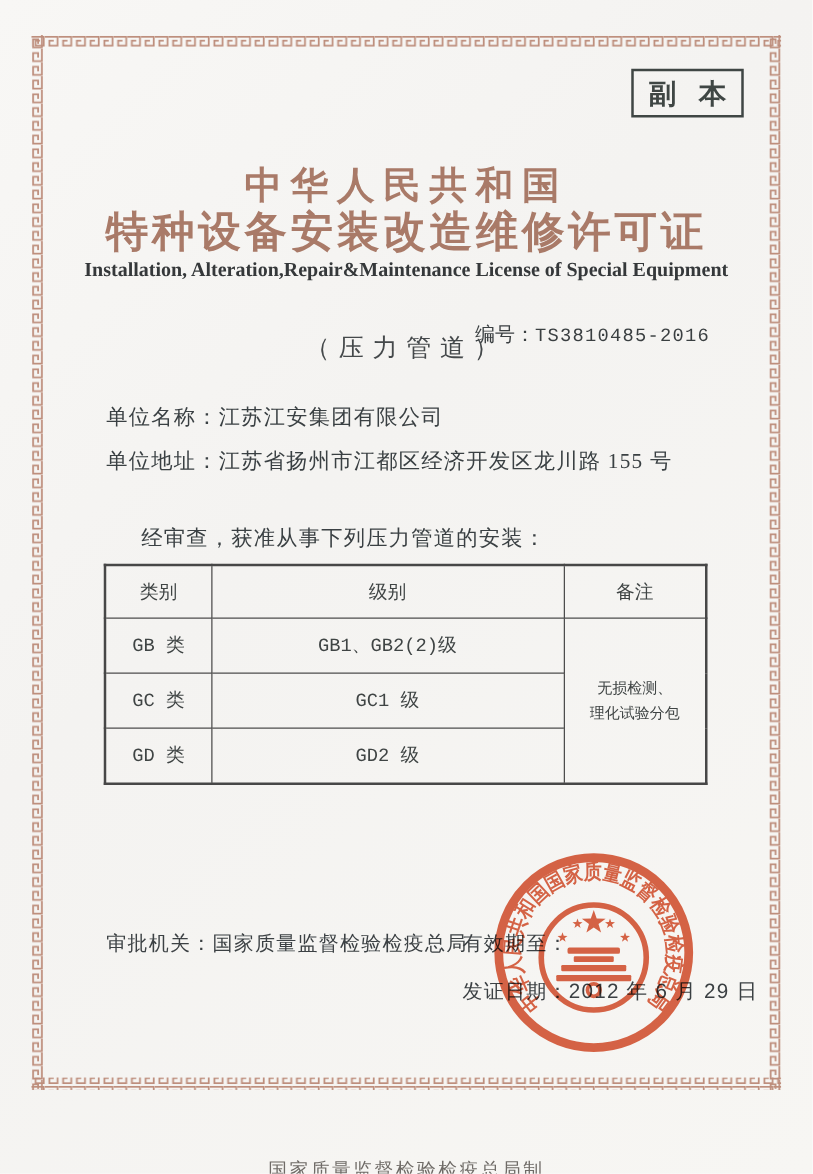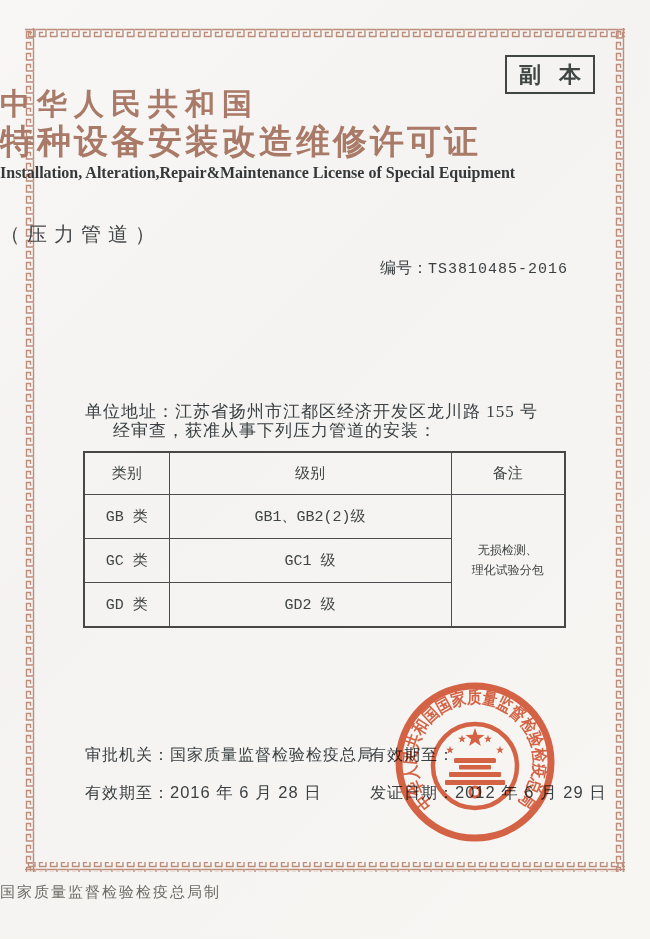--- a/index.html
+++ b/index.html
@@ -7,21 +7,21 @@
     width:650px;height:939px;position:relative;overflow:hidden;
     background:#fbfafa;
     font-family:"Liberation Serif","DejaVu Serif",serif;
     color:#3c4144;
   }
   .paper{
     position:absolute;left:0;top:0;width:650px;height:939px;
     background:linear-gradient(135deg,#f8f7f5 0%,#f4f3f1 40%,#f7f6f3 100%);
   }
   .abs{position:absolute;}
-  .center{left:0;right:0;}
+  .center{left:0;right:0;text-align:center;margin-top:44px;}
   
   #frame-svg{position:absolute;left:25px;top:28px;width:600px;height:844px;}
   
   .badge{
     left:505px;top:55px;width:86px;height:35px;
     border:2.5px solid #3f4644;display:flex;align-items:center;justify-content:center;
     font-size:22px;font-weight:bold;color:#3f4644;letter-spacing:6px;
     font-family:"Liberation Sans","DejaVu Sans",sans-serif;
     text-indent:6px;
   }
@@ -85,21 +85,24 @@
 
   <div class="abs center title-cn1">中华人民共和国</div>
   <div class="abs center title-cn2">特种设备安装改造维修许可证</div>
   <div class="abs center title-en1">Installation, Alteration,Repair&amp;Maintenance License of Special Equipment</div>
   <div class="abs center subtitle">（压力管道）</div>
 
   <div class="abs license-line">
     <span>编号：</span><span class="license-no">TS3810485-2016</span>
   </div>
 
-  <div class="abs field-line" style="top:357px;margin-top:43px;">
+  <div class="abs field-line" style="top:322px;">
+    <span>单位名称：</span><span>江苏江安集团有限公司</span>
+  </div>
+  <div class="abs field-line" style="top:357px;">
     <span>单位地址：</span><span>江苏省扬州市江都区经济开发区龙川路 155 号</span>
   </div>
 
   <div class="abs note-line">经审查，获准从事下列压力管道的安装：</div>
 
   <table class="lic">
     <colgroup>
         <col style="width:85px">
         <col style="width:282px">
         <col style="width:114px">
@@ -128,23 +131,20 @@
     </tr>
   </tbody>
     </table>
 
   <div class="abs footer-label" style="left:85px;top:745px;">
     <span>审批机关：</span><span>国家质量监督检验检疫总局</span>
   </div>
   <div class="abs footer-label" style="left:370px;top:745px;">
     <span>有效期至：</span>
   </div>
-  <div class="abs footer-label" style="left:85px;top:782px;">
-    <span>有效期至：</span><span class="val-sans">2016 年 6 月 28 日</span>
-  </div>
   <div class="abs footer-label" style="left:370px;top:782px;">
     <span>发证日期：</span><span class="val-sans">2012 年 6 月 29 日</span>
   </div>
 
   <div class="abs center made-by">国家质量监督检验检疫总局制</div>
 
   <svg id="seal-svg" viewBox="-84 -84 168 168" xmlns="http://www.w3.org/2000/svg">
     <defs>
       <path id="sealArc" d="M -41.7 41.7 A 59 59 0 1 1 41.7 41.7" fill="none"></path>
       <path id="star" d="M0,-10 L2.35,-3.24 L9.51,-3.09 L3.8,1.24 L5.88,8.09 L0,4 L-5.88,8.09 L-3.8,1.24 L-9.51,-3.09 L-2.35,-3.24 Z"></path>

